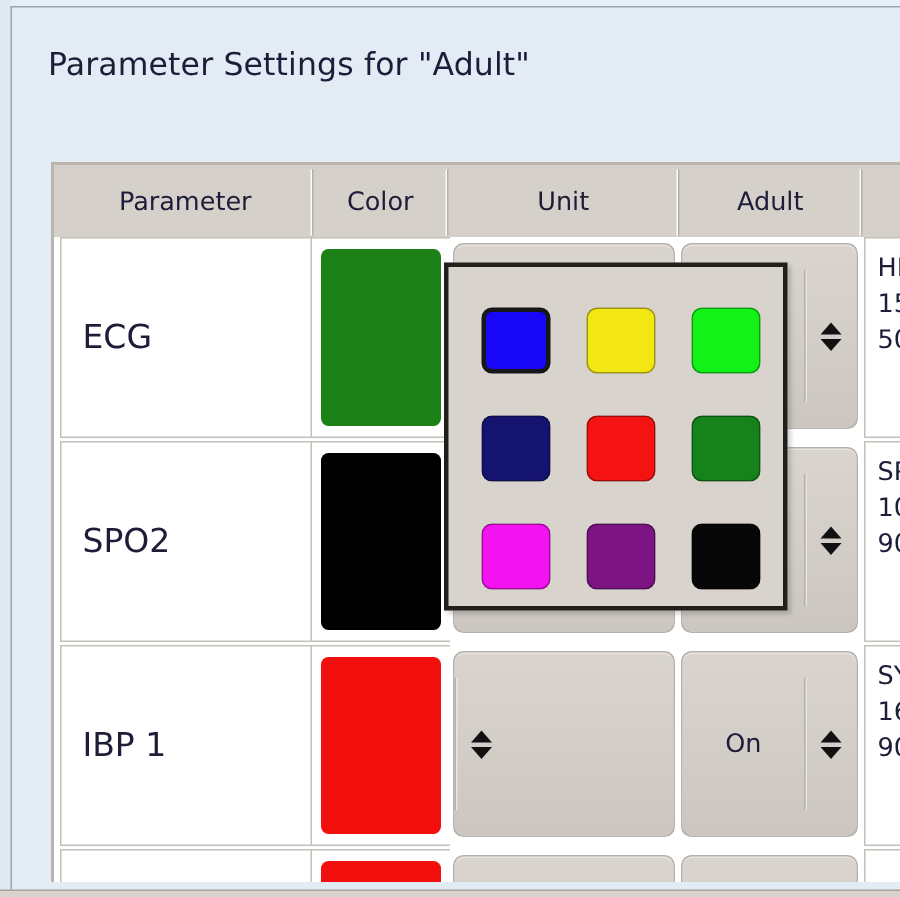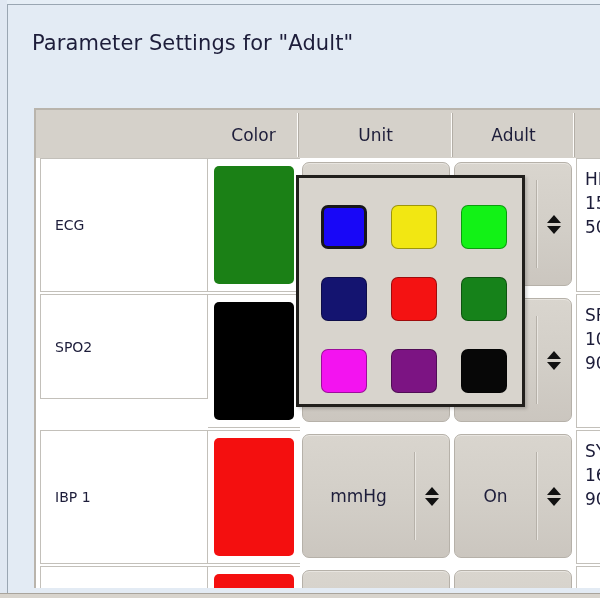--- a/index.html
+++ b/index.html
@@ -110,21 +110,21 @@
 
   .cell-param {
     position: absolute;
     left: 0;
     box-sizing: border-box;
     background: #ffffff;
     border: 1px solid #c3c0ba;
     display: flex;
     align-items: center;
     padding-left: 14px;
-    font-size: 14px;
+    font-size: 22px;
     color: #1d1d3a;
     white-space: nowrap;
   }
 
   .cell-color {
     position: absolute;
     box-sizing: border-box;
     background: #ffffff;
     border-top: 1px solid #c3c0ba;
     border-bottom: 1px solid #c3c0ba;
@@ -267,20 +267,21 @@
 
   <div class="left-edge"></div>
 
   <div class="dialog-frame">
 
     <div class="dialog-title">Parameter Settings for "Adult"</div>
 
     <div class="table-panel">
 
       <div class="hdr-row" id="hdr-row">
+          <div class="hdr-cell" style="left: 4px; width: 168px;">Parameter</div>
           <div class="hdr-cell" style="left: 174px; width: 88px;">Color</div>
           <div class="hdr-cell" style="left: 264px; width: 152px;">Unit</div>
           <div class="hdr-cell" style="left: 418px; width: 120px;">Adult</div>
           <div class="hdr-cell" style="left: 540px; width: 36px;"></div>
         </div>
 
       <div class="grid-body" id="grid-body">
           <div class="row" style="top: 0px; height: 134px;">
             <div class="cell-param" style="left: 4px; width: 168px; height: 134px;">ECG</div>
             <div class="cell-color" style="left: 172px; width: 92px; height: 134px;">
@@ -300,21 +301,21 @@
               <div class="combo-arrows">
                 <div class="arrow-up"></div>
                 <div class="arrow-dn"></div>
               </div>
             </div>
             <div class="cell-alarmtext" style="left: 540px; width: 60px; height: 134px; white-space: pre;">HR
 150
 50</div>
           </div>
           <div class="row" style="top: 136px; height: 134px;">
-            <div class="cell-param" style="left: 4px; width: 168px; height: 105px;">SPO2</div>
+            <div class="cell-param" style="left: 4px; width: 168px; height: 134px;">SPO2</div>
             <div class="cell-color" style="left: 172px; width: 92px; height: 134px;">
               <div class="color-swatch" style="height: 118px; background: rgb(0, 0, 0);"></div>
             </div>
             <div class="combo" style="left: 266px; width: 148px; top: 4px; height: 124px;">
               <div class="combo-text">%</div>
               <div class="combo-sep"></div>
               <div class="combo-arrows">
                 <div class="arrow-up"></div>
                 <div class="arrow-dn"></div>
               </div>
@@ -330,21 +331,20 @@
             <div class="cell-alarmtext" style="left: 540px; width: 60px; height: 134px; white-space: pre;">SP
 100
 90</div>
           </div>
           <div class="row" style="top: 272px; height: 134px;">
             <div class="cell-param" style="left: 4px; width: 168px; height: 134px; text-align: right;">IBP 1</div>
             <div class="cell-color" style="left: 172px; width: 92px; height: 134px;">
               <div class="color-swatch" style="height: 118px; background: rgb(244, 15, 15);"></div>
             </div>
             <div class="combo" style="left: 266px; width: 148px; top: 4px; height: 124px;">
-              <div class="combo-text">mmHg</div>
               <div class="combo-sep"></div>
               <div class="combo-arrows">
                 <div class="arrow-up"></div>
                 <div class="arrow-dn"></div>
               </div>
             </div>
             <div class="combo" style="left: 418px; width: 118px; top: 4px; height: 124px;">
               <div class="combo-text">On</div>
               <div class="combo-sep"></div>
               <div class="combo-arrows">

